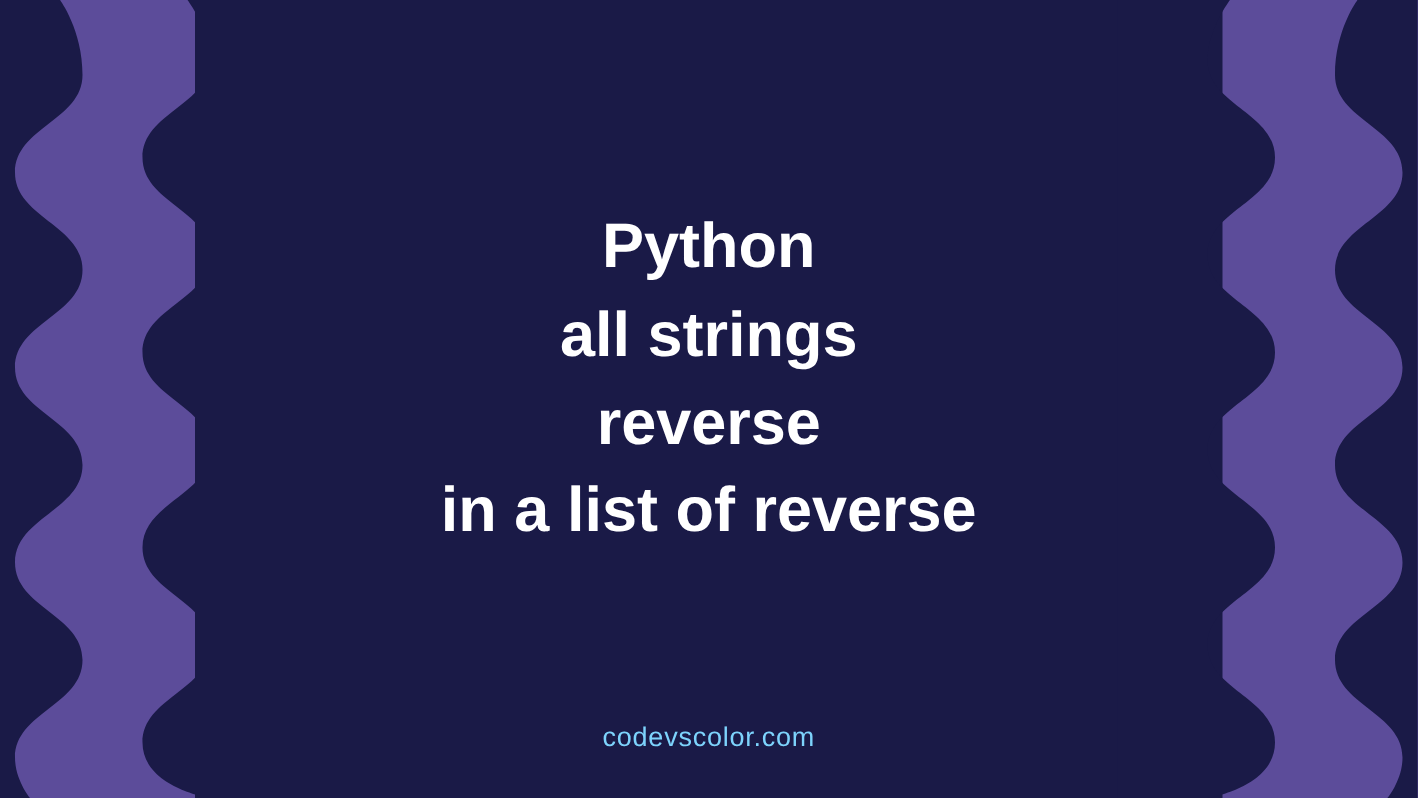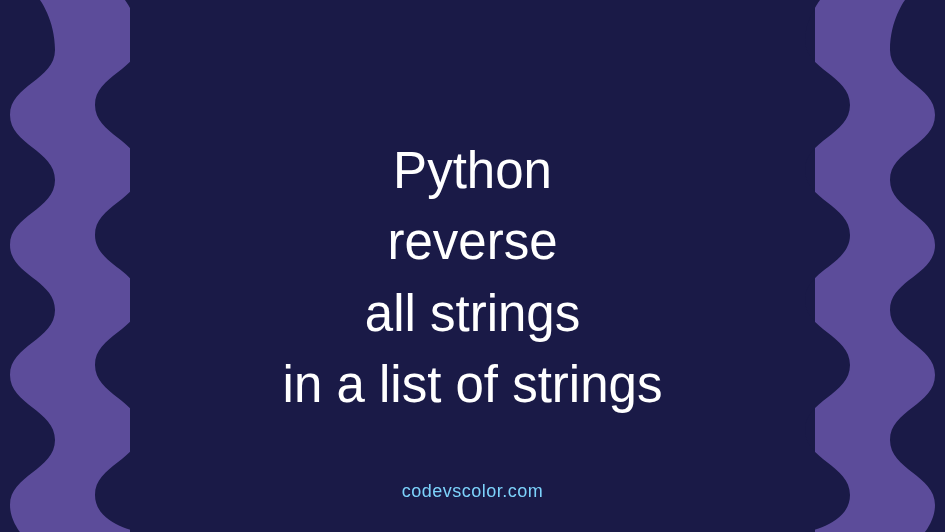--- a/index.html
+++ b/index.html
@@ -36,22 +36,22 @@
       top: 0;
       width: 200px;
       height: 532px;
     }
     .title-text {
       position: absolute;
       top: 135px;
       left: 50%;
       transform: translateX(-50%);
       color: #ffffff;
-      font-size: 51px;
-      font-weight: normal;
+      font-size: 42px;
+      font-weight: bold;
       text-align: center;
       line-height: 1.4;
       width: 600px;
     }
     .watermark {
       position: absolute;
       bottom: 30px;
       left: 50%;
       transform: translateX(-50%);
       color: #7dd3fc;
@@ -113,18 +113,18 @@
     C190,275 145,280 145,310
     C145,340 190,345 190,375
     C190,405 145,410 145,440
     C145,470 190,475 190,505
     C190,520 180,532 180,532
     L200,532 Z"></path>
 </svg>
 
 <div class="title-text">
   <div>Python</div>
+  <div>all strings</div>
   <div>reverse</div>
-  <div>all strings</div>
-  <div>in a list of strings</div>
+  <div>in a list of reverse</div>
 </div>
 
 <div class="watermark">codevscolor.com</div>
 
 </body></html>

